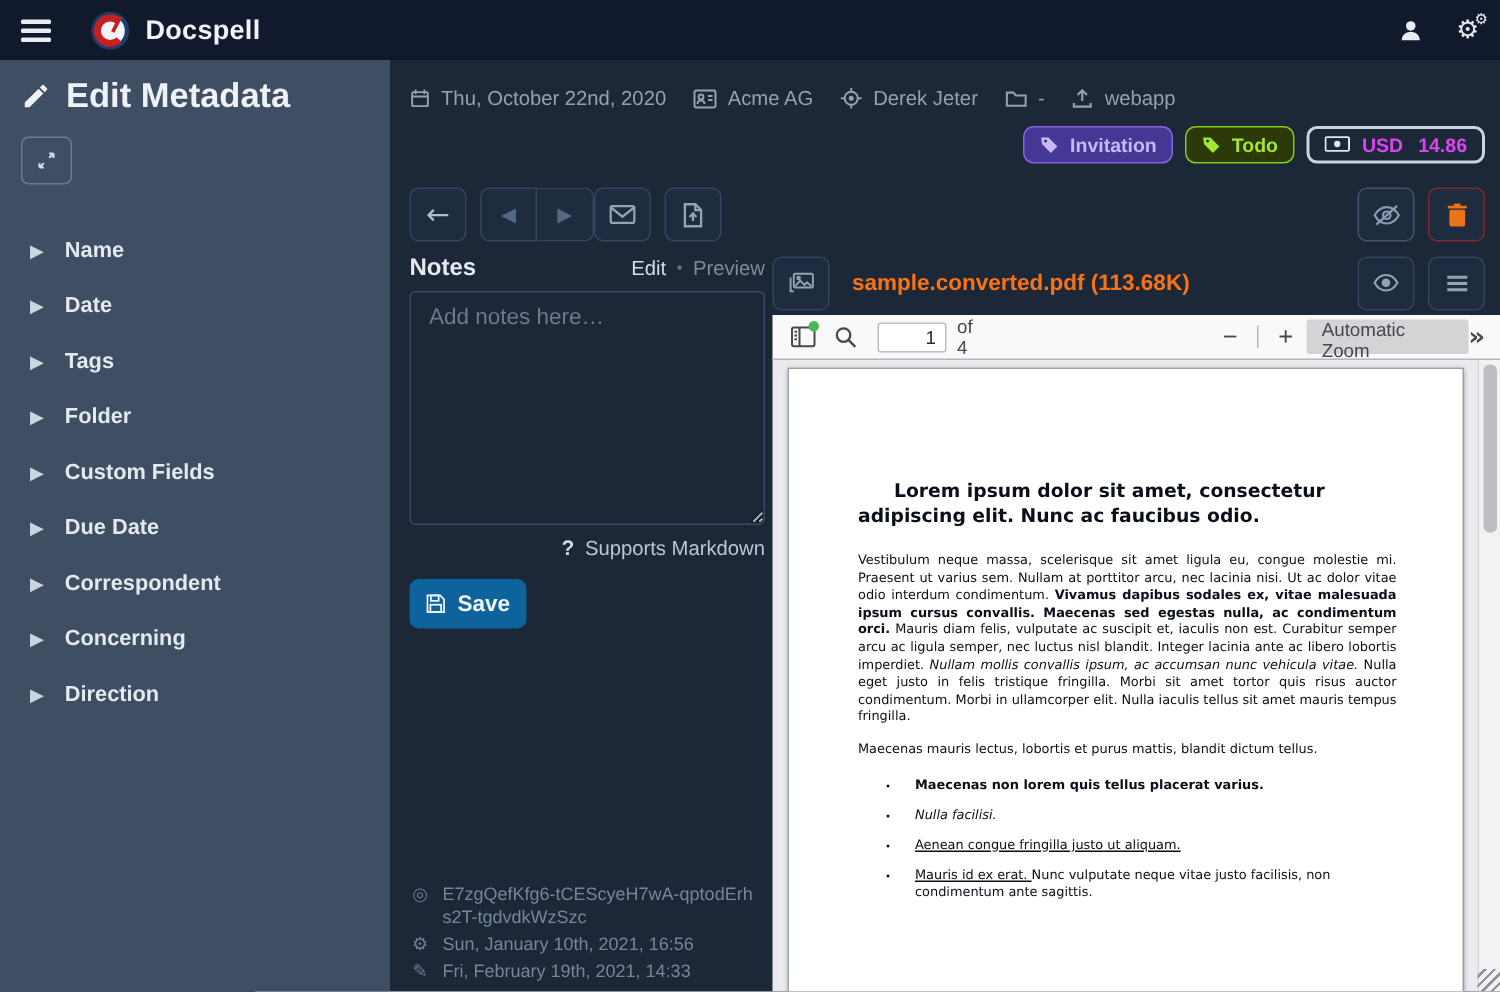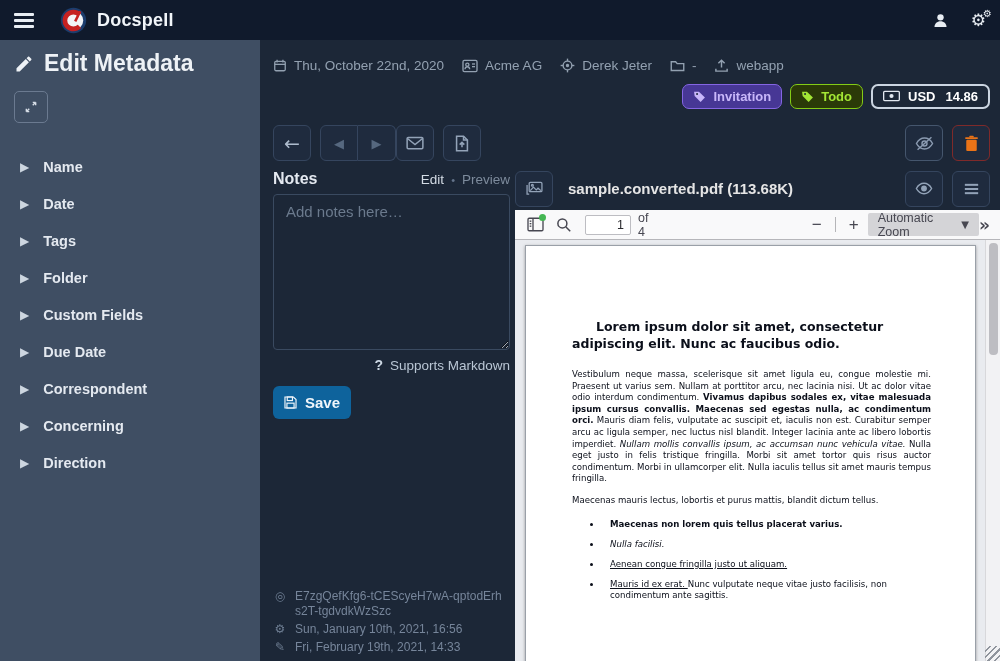--- a/index.html
+++ b/index.html
@@ -32,21 +32,21 @@
   
   .main { flex:1; display:flex; flex-direction:column; padding:10px 0 0 13px; min-width:0; }
   .item-title-row { display:flex; align-items:center; gap:10px; font-size:22px; font-weight:bold; color:#e8edf3; }
   .item-meta-row { display:flex; align-items:center; gap:18px; margin-top:8px; font-size:13.5px; color:#93a1b1; }
   .meta-chip { display:flex; align-items:center; gap:7px; }
   .meta-chip svg { flex:none; }
   .tags-row { display:flex; justify-content:flex-end; align-items:center; gap:8px; margin-top:10px; padding-right:10px; height:26px; }
   .badge { display:flex; align-items:center; gap:7px; height:25px; padding:0 10px; border-radius:7px; font-size:13px; font-weight:bold; cursor:pointer; }
   .tag-purple { background:#473795; border:1px solid #8465e3; color:#c8b7fa; }
   .tag-green  { background:#2b3a08; border:1px solid #84cc16; color:#a3e635; }
-  .field-badge { background:transparent; border:2px solid #cbd5e1; color:#ffffff; gap:8px; }
+  .field-badge { background:transparent; border:2px solid #cbd5e1; color:#d946ef; gap:8px; }
   .field-badge .amount { margin-left:2px; }
 
   .toolbar-row { display:flex; align-items:center; margin-top:16px; padding-right:10px; }
   .tb-btn { width:38px; height:36px; background:#1f2b3e; border:1px solid #35455e; border-radius:6px; display:flex; align-items:center; justify-content:center; color:#93a3b8; cursor:pointer; font-size:16px; }
   .tb-btn + .tb-btn { margin-left:9px; }
   .tb-group { display:flex; margin-left:9px; }
   .tb-group .tb-btn { margin-left:0; border-radius:0; color:#56687f; }
   .tb-group .tb-btn:first-child { border-radius:6px 0 0 6px; }
   .tb-group .tb-btn:last-child { border-radius:0 6px 6px 0; border-left:none; }
   .tb-right { margin-left:auto; display:flex; }
@@ -70,32 +70,32 @@
   .save-btn { margin-top:13px; width:78px; height:33px; background:#0e639c; border:none; border-radius:6px; color:#f0f6fb; font-family:"Liberation Sans", sans-serif; font-size:15px; font-weight:bold; display:flex; align-items:center; justify-content:center; gap:8px; cursor:pointer; }
   .item-ids { margin-top:auto; padding-bottom:6px; font-size:12px; color:#76859a; }
   .id-row { display:flex; gap:8px; margin-top:3px; line-height:15px; }
   .id-row .ic { width:14px; flex:none; text-align:center; font-family:"DejaVu Sans", sans-serif; font-size:12px; color:#6e7e93; }
   .id-text { word-break:break-all; width:208px; }
 
   
   .pdf-panel { flex:1; display:flex; flex-direction:column; min-width:0; }
   .pdf-header { display:flex; align-items:center; height:37px; padding-right:10px; }
   .pdf-header .tb-btn { flex:none; }
-  .pdf-name { font-size:15px; font-weight:bold; color:#e5e5e5; margin-left:15px; white-space:nowrap; overflow:hidden; }
+  .pdf-name { font-size:15px; font-weight:bold; color:#f97316; margin-left:15px; white-space:nowrap; overflow:hidden; }
   .pdf-header-right { margin-left:auto; display:flex; }
 
   .pdfjs-toolbar { height:30px; margin-top:3px; background:#f9f9fa; border-bottom:1px solid #b6b6ba; display:flex; align-items:center; padding:0 8px; color:#474751; flex:none; }
   .pj-icon { width:24px; height:24px; display:flex; align-items:center; justify-content:center; cursor:pointer; position:relative; flex:none; }
   .pj-dot { position:absolute; top:1px; right:1px; width:7px; height:7px; border-radius:50%; background:#45b754; }
   .page-input { width:46px; height:20px; margin-left:10px; border:1px solid #bdbdc2; border-radius:2px; background:#fff; font-family:"Liberation Sans", sans-serif; font-size:12.5px; text-align:right; padding-right:6px; color:#2a2a2e; }
   .page-of { font-size:12.5px; margin-left:7px; }
   .zoom-ctrls { display:flex; align-items:center; margin-left:150px; }
   .zoom-btn { font-size:17px; width:24px; text-align:center; cursor:pointer; color:#474751; }
   .zoom-sep { width:1px; height:15px; background:#b5b5b8; margin:0 6px; }
-  .zoom-select { margin-left:2px; height:23px; background:#d4d4d7; border-radius:2px; display:flex; align-items:center; padding:0 10px; font-size:12.5px; cursor:pointer; gap:16px; }
+  .zoom-select { margin-left:2px; height:23px; background:#d4d4d7; border-radius:2px; display:flex; align-items:center; padding:0 10px; font-size:12.5px; cursor:pointer; gap:16px;flex-direction:column; }
   .chev { font-family:"DejaVu Sans", sans-serif; font-size:10px; }
   .dbl-chev { margin-left:auto; font-size:17px; font-weight:bold; cursor:pointer; letter-spacing:-2px; padding-right:4px; }
 
   .pdf-viewer { flex:1; background:#e9ebef; position:relative; overflow:hidden; min-height:0; }
   .pdf-page { position:absolute; left:10px; top:5px; right:24px; bottom:-400px; background:#ffffff; border:1px solid #9aa0a8; box-shadow:0 1px 3px rgba(0,0,0,.35); padding:42px 44px 20px 46px; font-family:"DejaVu Sans", sans-serif; color:#0b0f1a; }
   .pdf-title { text-align:center; font-size:27px; font-weight:bold; letter-spacing:.5px; }
   .pdf-heading { margin-top:30px; font-size:12.5px; font-weight:bold; line-height:17px; text-indent:24px; }
   .pdf-para { margin-top:17px; font-size:8.6px; line-height:11.6px; text-align:justify; }
   .pdf-para2 { margin-top:10px; font-size:8.6px; line-height:11.6px; }
   .pdf-bullets { margin-top:12px; padding-left:30px; font-size:8.6px; line-height:11.6px; }

